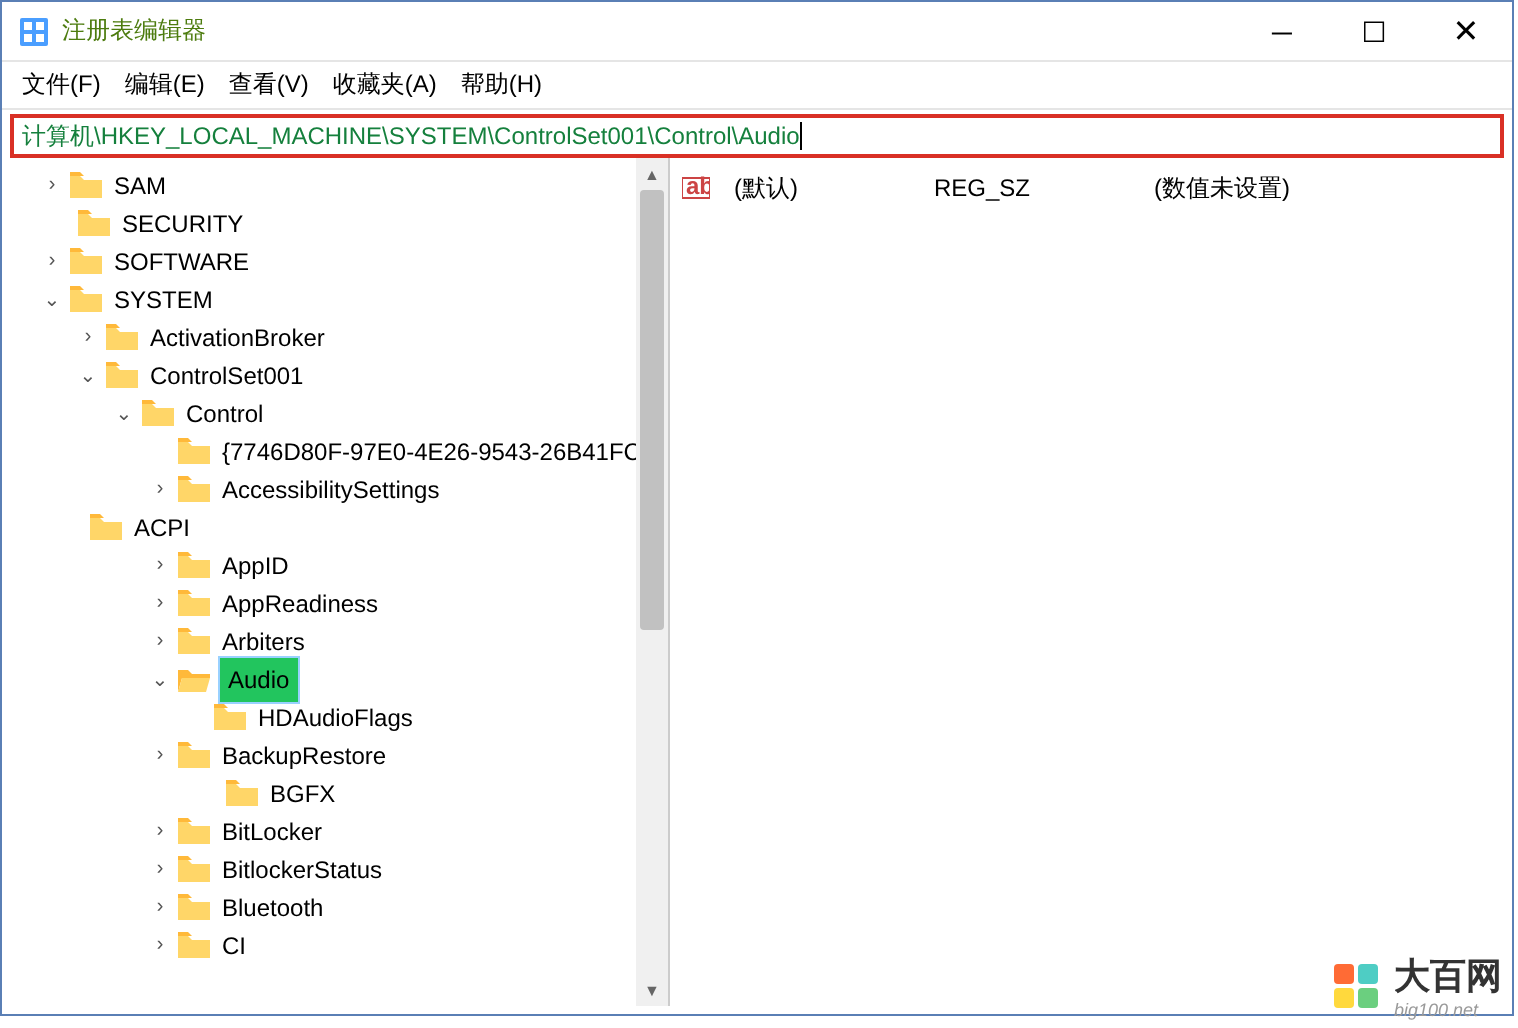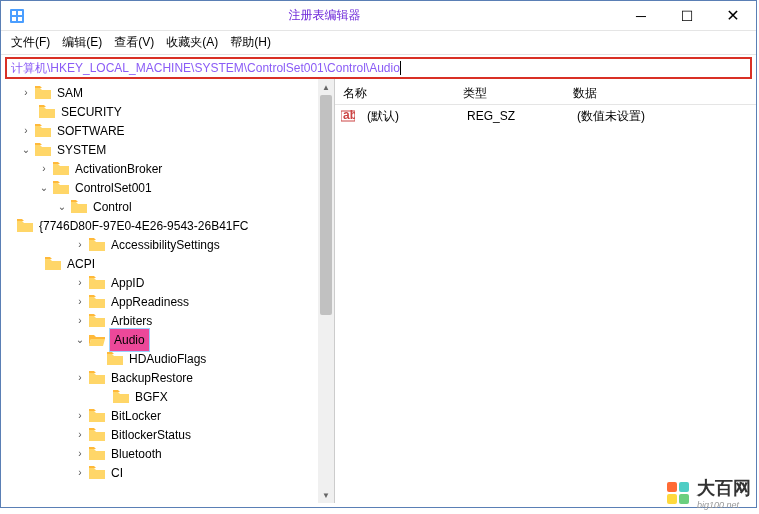--- a/index.html
+++ b/index.html
@@ -2,41 +2,41 @@
 <html><head>
 <meta charset="utf-8">
 <style>
 * { margin: 0; padding: 0; box-sizing: border-box; font-family: "Microsoft YaHei", "Segoe UI", sans-serif; font-size: 12px; }
 body { background: #fff; width: 759px; height: 514px; position: relative; overflow: hidden; }
 
 .window { border: 1px solid #5a7fb5; width: 757px; height: 508px; position: relative; background: #fff; }
 
 .titlebar { height: 30px; display: flex; align-items: center; padding-left: 8px; background: #fff; border-bottom: 1px solid #e5e5e5; }
 .titlebar .app-icon { width: 16px; height: 16px; margin-right: 6px; }
-.titlebar .title { flex: 1; font-size: 12px; color: #6d28d9; text-align: center; }
+.titlebar .title { flex: 1; font-size: 12px; color: #4d7c0f; }
 .titlebar .controls { display: flex; height: 100%; }
 .titlebar .controls div { width: 46px; display: flex; align-items: center; justify-content: center; font-size: 14px; color: #000; }
 .titlebar .controls .close { font-size: 16px; }
 
 .menubar { height: 24px; display: flex; align-items: center; padding: 0 8px; gap: 8px; background: #fff; border-bottom: 1px solid #e5e5e5; }
 .menubar span { font-size: 12px; color: #000; padding: 2px 2px; }
 
 .addressbar { height: 22px; display: flex; align-items: center; border: 2px solid #d93025; margin: 2px 4px 0 4px; padding: 0 4px; }
-.addressbar .path { font-size: 12px; color: #8b5cf6; }
+.addressbar .path { font-size: 12px; color: #15803d; }
 .addressbar .cursor { width: 1px; height: 14px; background: #000; display: inline-block; }
 
 .content { display: flex; height: 424px; }
 
 .tree-pane { width: 334px; border-right: 1px solid #ccc; overflow: hidden; position: relative; padding-top: 4px; }
 .tree-scroll { height: 100%; overflow: hidden; }
 .tree-row { display: flex; align-items: center; height: 19px; white-space: nowrap; }
 .tree-row .expander { width: 14px; height: 14px; display: inline-flex; align-items: center; justify-content: center; color: #555; font-size: 10px; margin-right: 2px; flex-shrink: 0; }
 .tree-row .folder { width: 16px; height: 13px; margin-right: 4px; flex-shrink: 0; }
 .tree-row .label { font-size: 12px; color: #000; padding: 0 2px; }
-.tree-row.selected .label { background: #ec4899; border: 1px solid #99d1ff; padding: 4px 4px; }
+.tree-row.selected .label { background: #22c55e; border: 1px solid #99d1ff; padding: 4px 4px; }
 
 .list-pane { flex: 1; padding: 4px 0 0 0; }
 .list-header { display: flex; height: 22px; border-bottom: 1px solid #e5e5e5; }
 .list-header div { padding: 2px 8px; font-size: 12px; color: #000; }
 .list-body { padding-top: 2px; }
 .list-row { display: flex; align-items: center; height: 18px; }
 .list-row .cell { padding: 0 8px; font-size: 12px; color: #000; }
 .string-icon { width: 14px; height: 14px; margin-left: 6px; margin-right: 4px; flex-shrink: 0; }
 
 .scrollbar-v { position: absolute; right: 0; top: 0; bottom: 0; width: 16px; background: #f0f0f0; }
@@ -144,21 +144,21 @@
 
         <div class="tree-row" style="padding-left:54px">
           <span class="expander">⌄</span>
           <svg class="folder" viewBox="0 0 16 13">
               <path fill="#ffd668" d="M0 2h5l2 2h9v9H0z"></path>
               <path fill="#ffb93a" d="M0 0h5l2 2H0z"></path>
             </svg>
           <span class="label">Control</span>
         </div>
 
-        <div class="tree-row" style="">
+        <div class="tree-row" style="padding-left:72px">
           <span class="expander"></span>
           <svg class="folder" viewBox="0 0 16 13">
               <path fill="#ffd668" d="M0 2h5l2 2h9v9H0z"></path>
               <path fill="#ffb93a" d="M0 0h5l2 2H0z"></path>
             </svg>
           <span class="label">{7746D80F-97E0-4E26-9543-26B41FC</span>
         </div>
 
         <div class="tree-row" style="padding-left:72px">
           <span class="expander">›</span>
@@ -280,25 +280,20 @@
       </div>
 
       <div class="scrollbar-v">
         <div class="arrow-up">▲</div>
         <div class="thumb"></div>
         <div class="arrow-down">▼</div>
       </div>
     </div>
 
     <div class="list-pane">
-      <div class="list-header">
-        <div style="width:120px">名称</div>
-        <div style="width:110px">类型</div>
-        <div style="flex:1">数据</div>
-      </div>
       <div class="list-body">
         <div class="list-row">
           <svg class="string-icon" viewBox="0 0 14 14">
             <rect x="0" y="2" width="14" height="10" fill="#fff" stroke="#c44" stroke-width="1"></rect>
             <text x="2" y="10" font-size="7" fill="#c44" font-weight="bold">ab</text>
           </svg>
           <span class="cell" style="width:100px">(默认)</span>
           <span class="cell" style="width:110px">REG_SZ</span>
           <span class="cell">(数值未设置)</span>
         </div>

